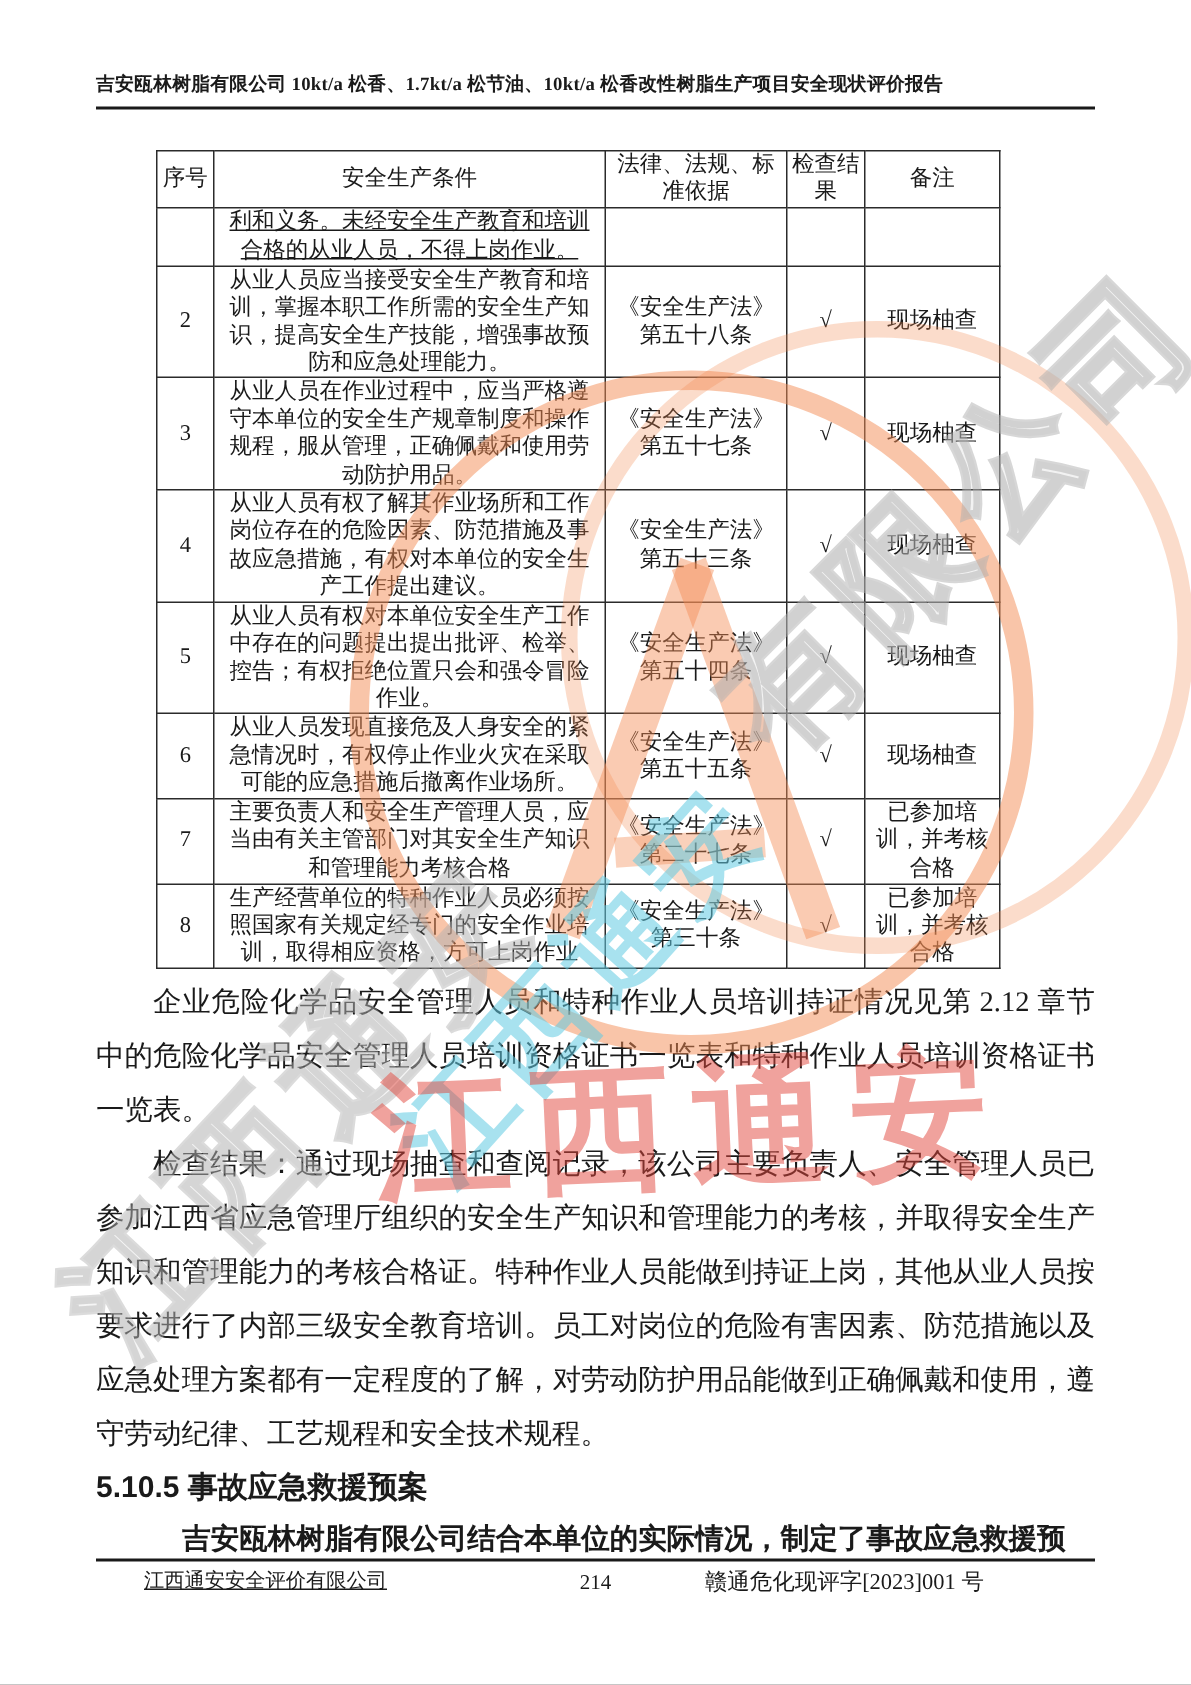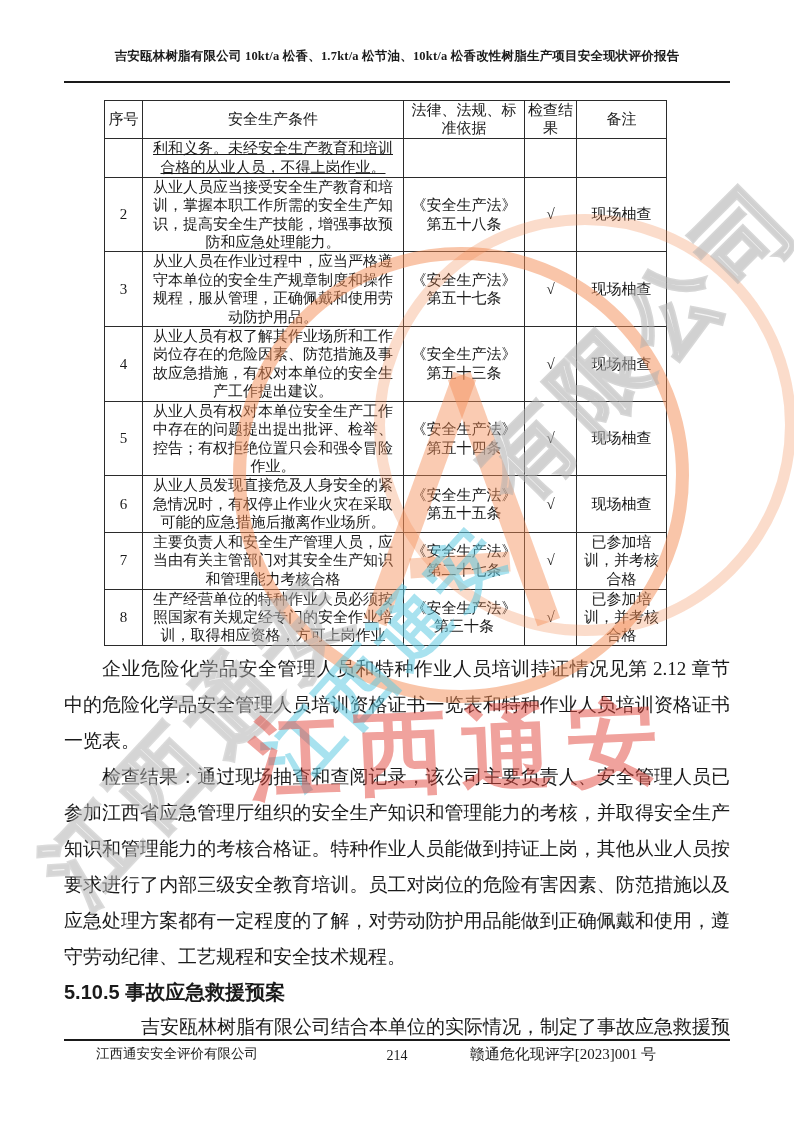--- a/index.html
+++ b/index.html
@@ -1,49 +1,49 @@
 <!DOCTYPE html>
 <html><head>
 <meta charset="utf-8">
 <style>
   html,body{margin:0;padding:0;background:#9a9a9a;}
   .page{position:relative;width:794px;height:1123px;margin:0 auto;background:#ffffff;overflow:hidden;
         font-family:"Liberation Serif","DejaVu Serif",serif;color:#1a1a1a;}
 
   
-  .header-title{position:absolute;left:64px;right:64px;top:48px;text-align:center;
-    font-size:12.5px;font-weight:bold;letter-spacing:0.2px;padding-bottom:16px;border-bottom:2px solid #1a1a1a;}
+  .header-title{position:absolute;left:64px;right:64px;top:48px;
+    font-size:12.5px;font-weight:bold;letter-spacing:0.2px;padding-bottom:6px;border-bottom:2px solid #1a1a1a;}
 
   
   .content{position:absolute;left:64px;top:80px;width:666px;}
 
   table.cond{border-collapse:collapse;table-layout:fixed;width:562px;margin-left:40px;margin-top:20px;}
   table.cond th,table.cond td{border:1px solid #2b2b2b;font-weight:normal;text-align:center;
     vertical-align:middle;font-size:15px;line-height:18.4px;padding:0 3px;overflow:hidden;}
   table.cond thead tr{height:34px;}
   table.cond tbody tr:nth-child(1){height:39px;text-decoration:underline;}
   table.cond tbody tr:nth-child(2){height:74px;}
   table.cond tbody tr:nth-child(3){height:69px;}
   table.cond tbody tr:nth-child(4){height:74px;}
   table.cond tbody tr:nth-child(5){height:74px;}
   table.cond tbody tr:nth-child(6){height:55px;}
   table.cond tbody tr:nth-child(7){height:57px;}
   table.cond tbody tr:nth-child(8){height:53px;}
   td.cell-basis{white-space:pre-line;}
 
   .content p{margin:0;font-size:19px;line-height:36px;text-align:justify;text-indent:2em;}
   .content p.first{margin-top:5px;}
-  .content p.last{text-align:right;}
+  .content p.last{text-align:center;font-weight:bold;}
   .section-heading{font-family:"Liberation Sans","DejaVu Sans",sans-serif;font-size:20px;font-weight:bold;
     line-height:34px;margin:0;text-indent:0;text-align:left;}
 
   
   .footer-pageno{position:absolute;top:1020px;left:0;width:100%;text-align:center;font-size:14px;margin-top:28px;}
   .footer-rule{position:absolute;top:1039px;left:64px;right:64px;border-top:2px solid #1a1a1a;height:0;}
-  .footer-company{position:absolute;top:1045px;left:96px;font-size:13.5px;}
+  .footer-company{position:absolute;top:1045px;left:96px;font-size:13.5px;text-decoration:underline;}
   .footer-docno{position:absolute;top:1045px;right:138px;font-size:15px;}
 
   
   .watermark{position:absolute;left:0;top:0;width:794px;height:1123px;pointer-events:none;z-index:5;}
   .wm-ring{position:absolute;border-radius:50%;}
   .wm-ring1{left:233px;top:247px;width:430px;height:430px;border:13px solid rgba(243,139,84,0.5);}
   .wm-ring2{left:374px;top:214px;width:400px;height:400px;border:11px solid rgba(243,139,84,0.30);}
   .wm-leg{position:absolute;width:24px;background:rgba(243,139,84,0.45);}
   .wm-leg1{left:408px;top:368px;height:262px;transform:rotate(20deg);}
   .wm-leg2{left:492px;top:368px;height:262px;transform:rotate(-20deg);}

